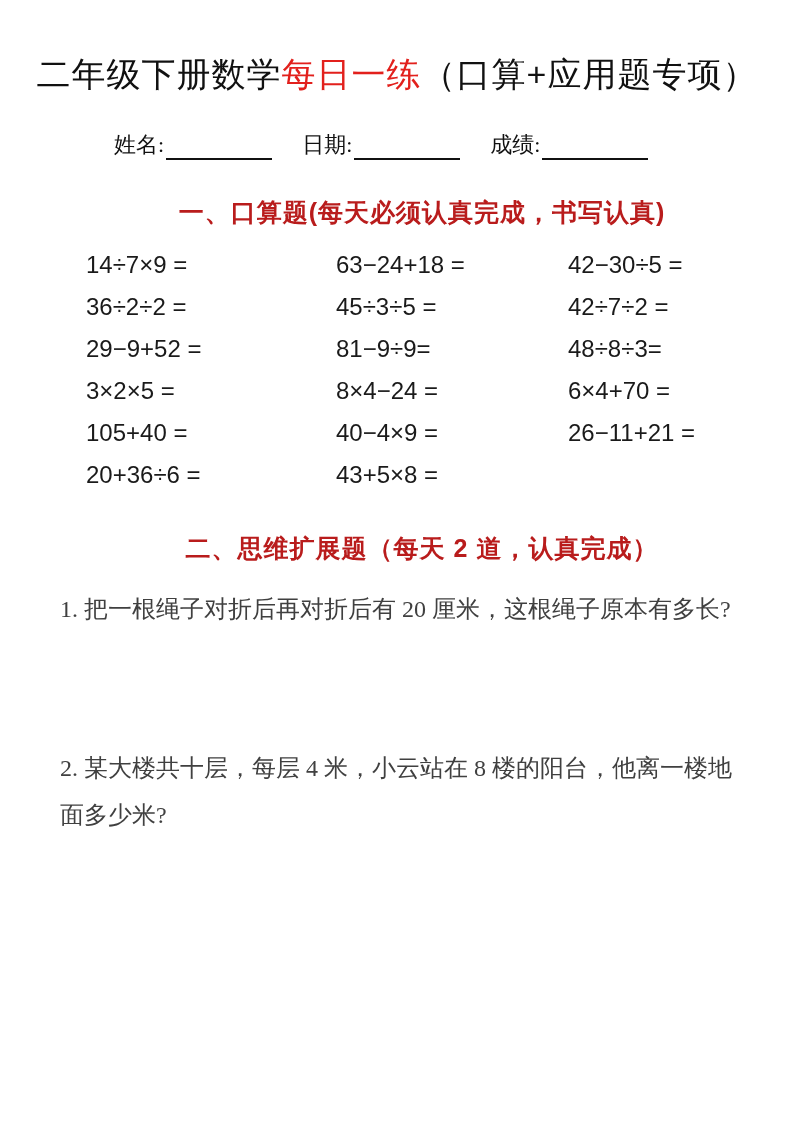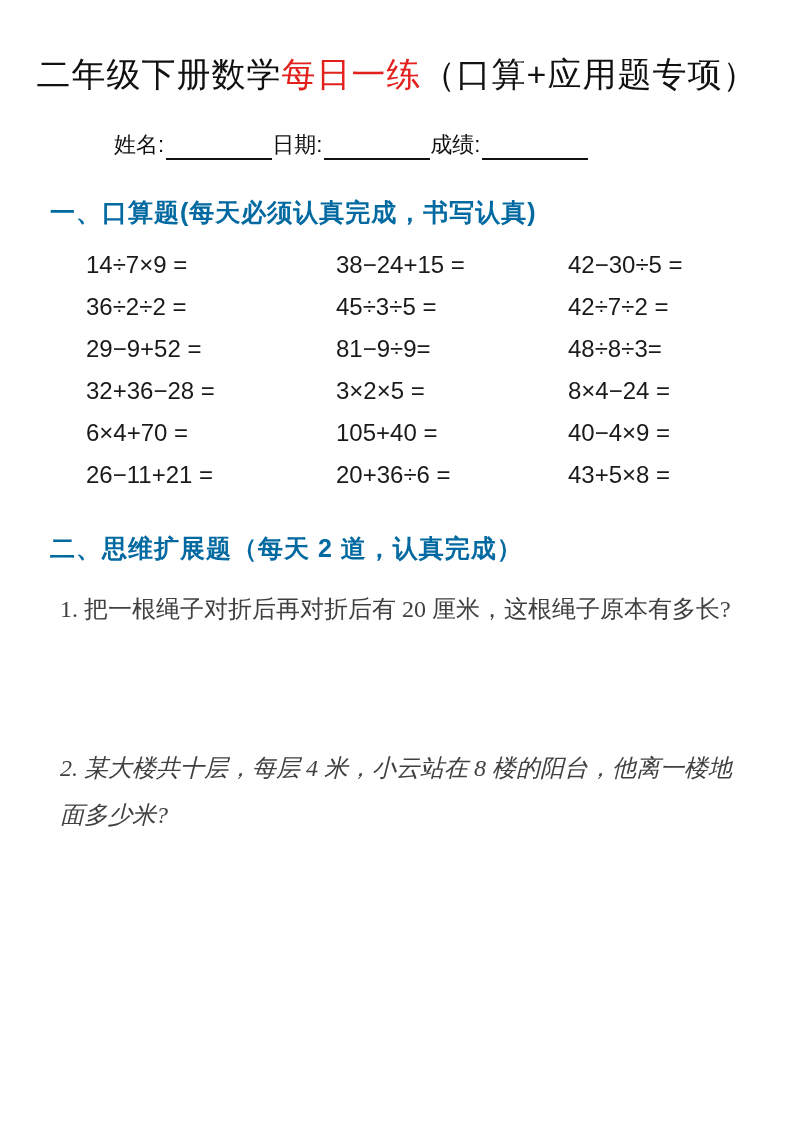--- a/index.html
+++ b/index.html
@@ -22,59 +22,62 @@
     color: #111111;
     letter-spacing: 1px;
     white-space: nowrap;
   }
   .title .accent { color: #e2201c; }
 
   .fields-row {
     margin: 32px 0 0 114px;
     display: flex;
     align-items: flex-end;
+    gap: 30px;
     font-size: 22px;
     color: #111111;
+    font-family: Liberation Serif, serif;
   }
   .field { display: flex; align-items: flex-end; }
   .blank-line {
     display: inline-block;
     width: 106px;
     height: 24px;
     border-bottom: 2px solid #111111;
     margin-left: 2px;
   }
 
   .section-heading {
     margin: 34px 0 0 50px;
     font-size: 25px;
     line-height: 36px;
     font-weight: 700;
-    color: #0369a1;
+    color: #b91c1c;
     letter-spacing: 1px;
+    text-align: center;
   }
 
   .oral-grid {
     margin: 14px 0 0 86px;
     display: grid;
     grid-template-columns: 250px 232px 250px;
     font-size: 24px;
     line-height: 42px;
     color: #1a1a1a;
   }
   .oral-grid .cell { white-space: nowrap; }
 
   .word-problem {
     margin: 20px 56px 0 60px;
     font-size: 24px;
     line-height: 47px;
     color: #404040;
     font-family: "Liberation Serif", "DejaVu Serif", serif;
   }
-  .word-problem.second { margin-top: 112px; font-style: italic; }
+  .word-problem.second { margin-top: 112px; }
 </style>
 </head>
 <body>
 
 <div class="page">
 
   <h1 class="title"><span>二年级下册数学</span><span class="accent">每日一练</span><span>（口算+应用题专项）</span></h1>
 
   <div class="fields-row">
     <div class="field">
@@ -88,29 +91,28 @@
     <div class="field">
       <span>成绩:</span>
       <span class="blank-line"></span>
     </div>
   </div>
 
   <div class="section-heading">一、口算题(每天必须认真完成，书写认真)</div>
 
   <div class="oral-grid">
     <span class="cell">14÷7×9 =</span>
-    <span class="cell">38−24+15 =</span>
+    <span class="cell">63−24+18 =</span>
     <span class="cell">42−30÷5 =</span>
     <span class="cell">36÷2÷2 =</span>
     <span class="cell">45÷3÷5 =</span>
     <span class="cell">42÷7÷2 =</span>
     <span class="cell">29−9+52 =</span>
     <span class="cell">81−9÷9=</span>
     <span class="cell">48÷8÷3=</span>
-    <span class="cell">32+36−28 =</span>
     <span class="cell">3×2×5 =</span>
     <span class="cell">8×4−24 =</span>
     <span class="cell">6×4+70 =</span>
     <span class="cell">105+40 =</span>
     <span class="cell">40−4×9 =</span>
     <span class="cell">26−11+21 =</span>
     <span class="cell">20+36÷6 =</span>
     <span class="cell">43+5×8 =</span>
   </div>
 

